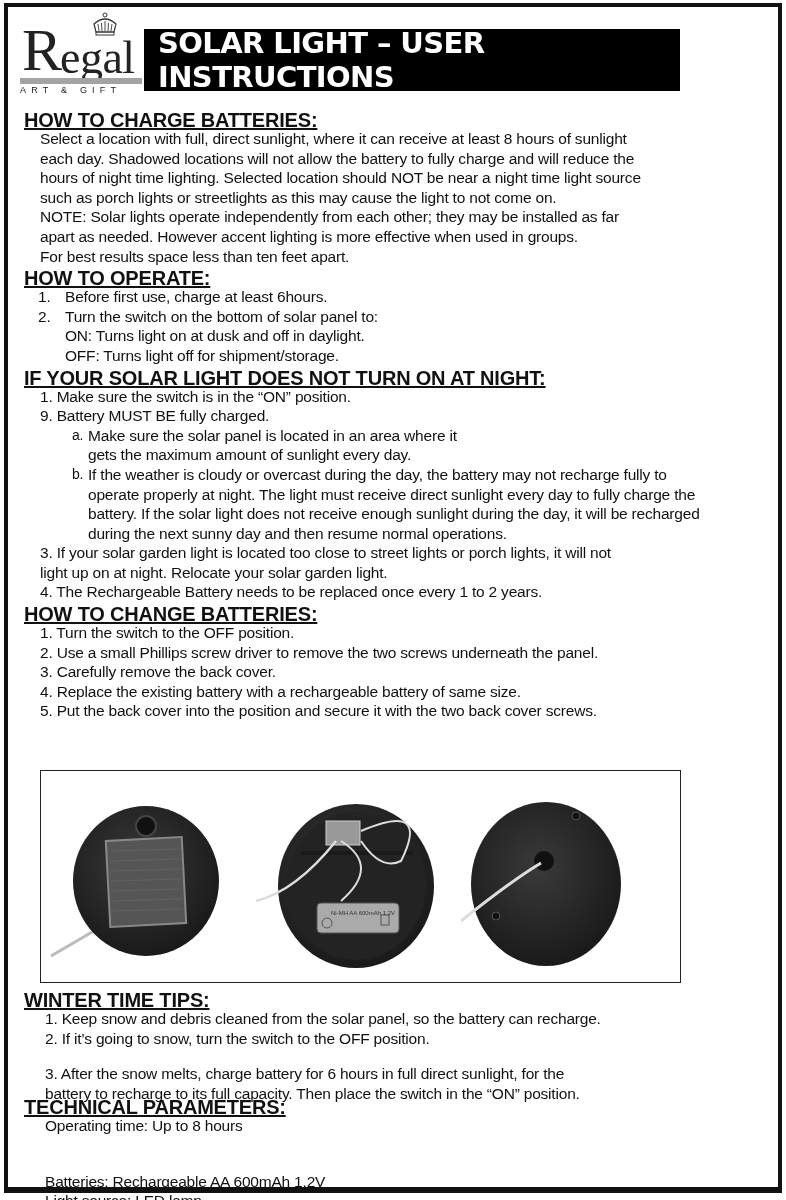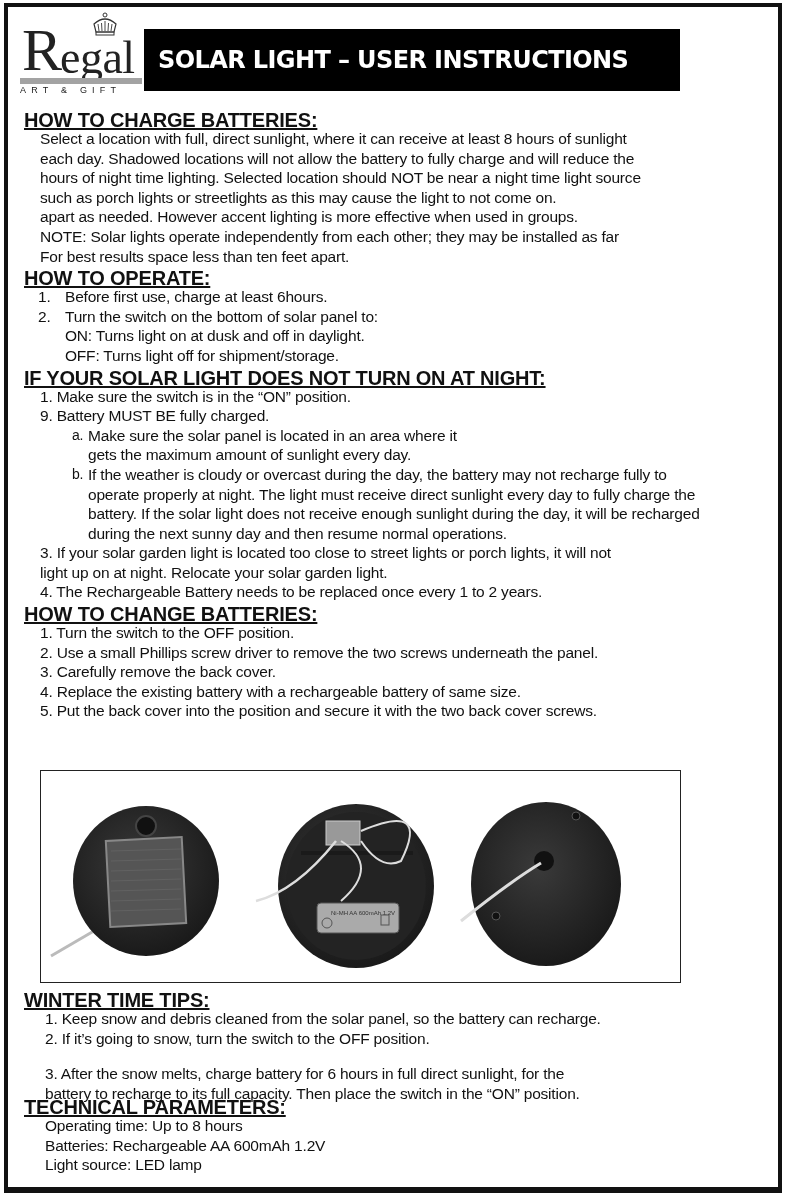--- a/index.html
+++ b/index.html
@@ -9,21 +9,21 @@
       position: absolute; left: 4px; top: 3px; width: 778px; height: 1190px;
       border: 4px solid #111; border-bottom-width: 6px; border-right-width: 4px;
     }
     .header { position: absolute; left: 16px; top: 12px; width: 740px; height: 82px; }
     .logo { position: absolute; left: 0; top: 0; width: 126px; height: 82px; }
     .logo-r { position: absolute; left: 6px; top: 8px; font-family: "Liberation Serif", serif; font-size: 60px; line-height: 60px; color: #222; }
     .logo-egal { position: absolute; left: 44px; top: 26px; font-family: "Liberation Serif", serif; font-size: 46px; line-height: 40px; color: #222; letter-spacing: -0.5px; }
     .logo-crown { position: absolute; left: 74px; top: 0; width: 30px; height: 28px; }
     .logo-sub { position: absolute; left: 4px; top: 66px; width: 122px; font-size: 9px; letter-spacing: 5.2px; color: #222; border-top: 6px solid #a3a3a3; padding-top: 1px; white-space: nowrap; }
     .title-bar { position: absolute; left: 128px; top: 17px; width: 536px; height: 62px; background: #000; color: #fff; display: flex; align-items: center; padding-left: 14px; }
-    .title-bar span { font-family: "DejaVu Sans", sans-serif; font-weight: bold; font-size: 24px; letter-spacing: -0.6px; text-align: right; }
+    .title-bar span { font-family: "DejaVu Sans", sans-serif; font-weight: bold; font-size: 29px; letter-spacing: -0.6px; }
     .content { position: absolute; left: 24px; top: 108px; width: 750px; }
     .h { font-weight: bold; font-size: 20px; text-decoration: underline; line-height: 17px; margin-top: 4px; letter-spacing: -0.2px; }
     .p { font-size: 15.5px; line-height: 19.6px; letter-spacing: -0.2px; }
     .ind1 { padding-left: 16px; }
     .numrow { display: flex; }
     .numrow .n { width: 24px; text-align: left; padding-left: 14px; flex: none; }
     .sec-operate .numrow .n { width: 41px; padding-left: 14px; }
     .sub-item { position: relative; padding-left: 64px; padding-right: 60px; }
     .sub-item .lbl { position: absolute; left: 48px; }
     .photo-box { position: absolute; left: 40px; top: 770px; width: 641px; height: 213px; border: 1.5px solid #222; background: #fff; }
@@ -52,22 +52,22 @@
   </div>
 </div>
 
 <div class="content">
   <section>
     <div class="h">HOW TO CHARGE BATTERIES:</div>
     <div class="p ind1">Select a location with full, direct sunlight, where it can receive at least 8 hours of sunlight</div>
     <div class="p ind1">each day. Shadowed locations will not allow the battery to fully charge and will reduce the</div>
     <div class="p ind1">hours of night time lighting. Selected location should NOT be near a night time light source</div>
     <div class="p ind1">such as porch lights or streetlights as this may cause the light to not come on.</div>
+    <div class="p ind1">NOTE: Solar lights operate independently from each other; they may be installed as far</div>
     <div class="p ind1">apart as needed. However accent lighting is more effective when used in groups.</div>
-    <div class="p ind1">NOTE: Solar lights operate independently from each other; they may be installed as far</div>
     <div class="p ind1">For best results space less than ten feet apart.</div>
   </section>
 
   <section class="sec-operate" style="margin-top:3px;">
     <div class="h">HOW TO OPERATE:</div>
     <div class="p numrow">
       <span class="n">1.</span>
       <span>Before first use, charge at least 6hours.</span>
     </div>
     <div class="p numrow">
@@ -158,15 +158,15 @@
   <div class="h">WINTER TIME TIPS:</div>
   <div class="p" style="padding-left:21px;">1. Keep snow and debris cleaned from the solar panel, so the battery can recharge.</div>
   <div class="p" style="padding-left:21px;">2. If it’s going to snow, turn the switch to the OFF position.</div>
   <div class="p" style="padding-left:21px;margin-top:16px;">3. After the snow melts, charge battery for 6 hours in full direct sunlight, for the</div>
   <div class="p" style="padding-left:21px;">battery to recharge to its full capacity. Then place the switch in the “ON” position.</div>
 </section>
 
 <section class="tech">
   <div class="h">TECHNICAL PARAMETERS:</div>
   <div class="p" style="padding-left:21px;">Operating time: Up to 8 hours</div>
-  <div class="p" style="padding-left:21px;">Batteries: Rechargeable AA 600mAh 1.2V</div>
+  <div class="p" style="padding-left:21px;margin-top:36px;">Batteries: Rechargeable AA 600mAh 1.2V</div>
   <div class="p" style="padding-left:21px;">Light source: LED lamp</div>
 </section>
 
 </body></html>

